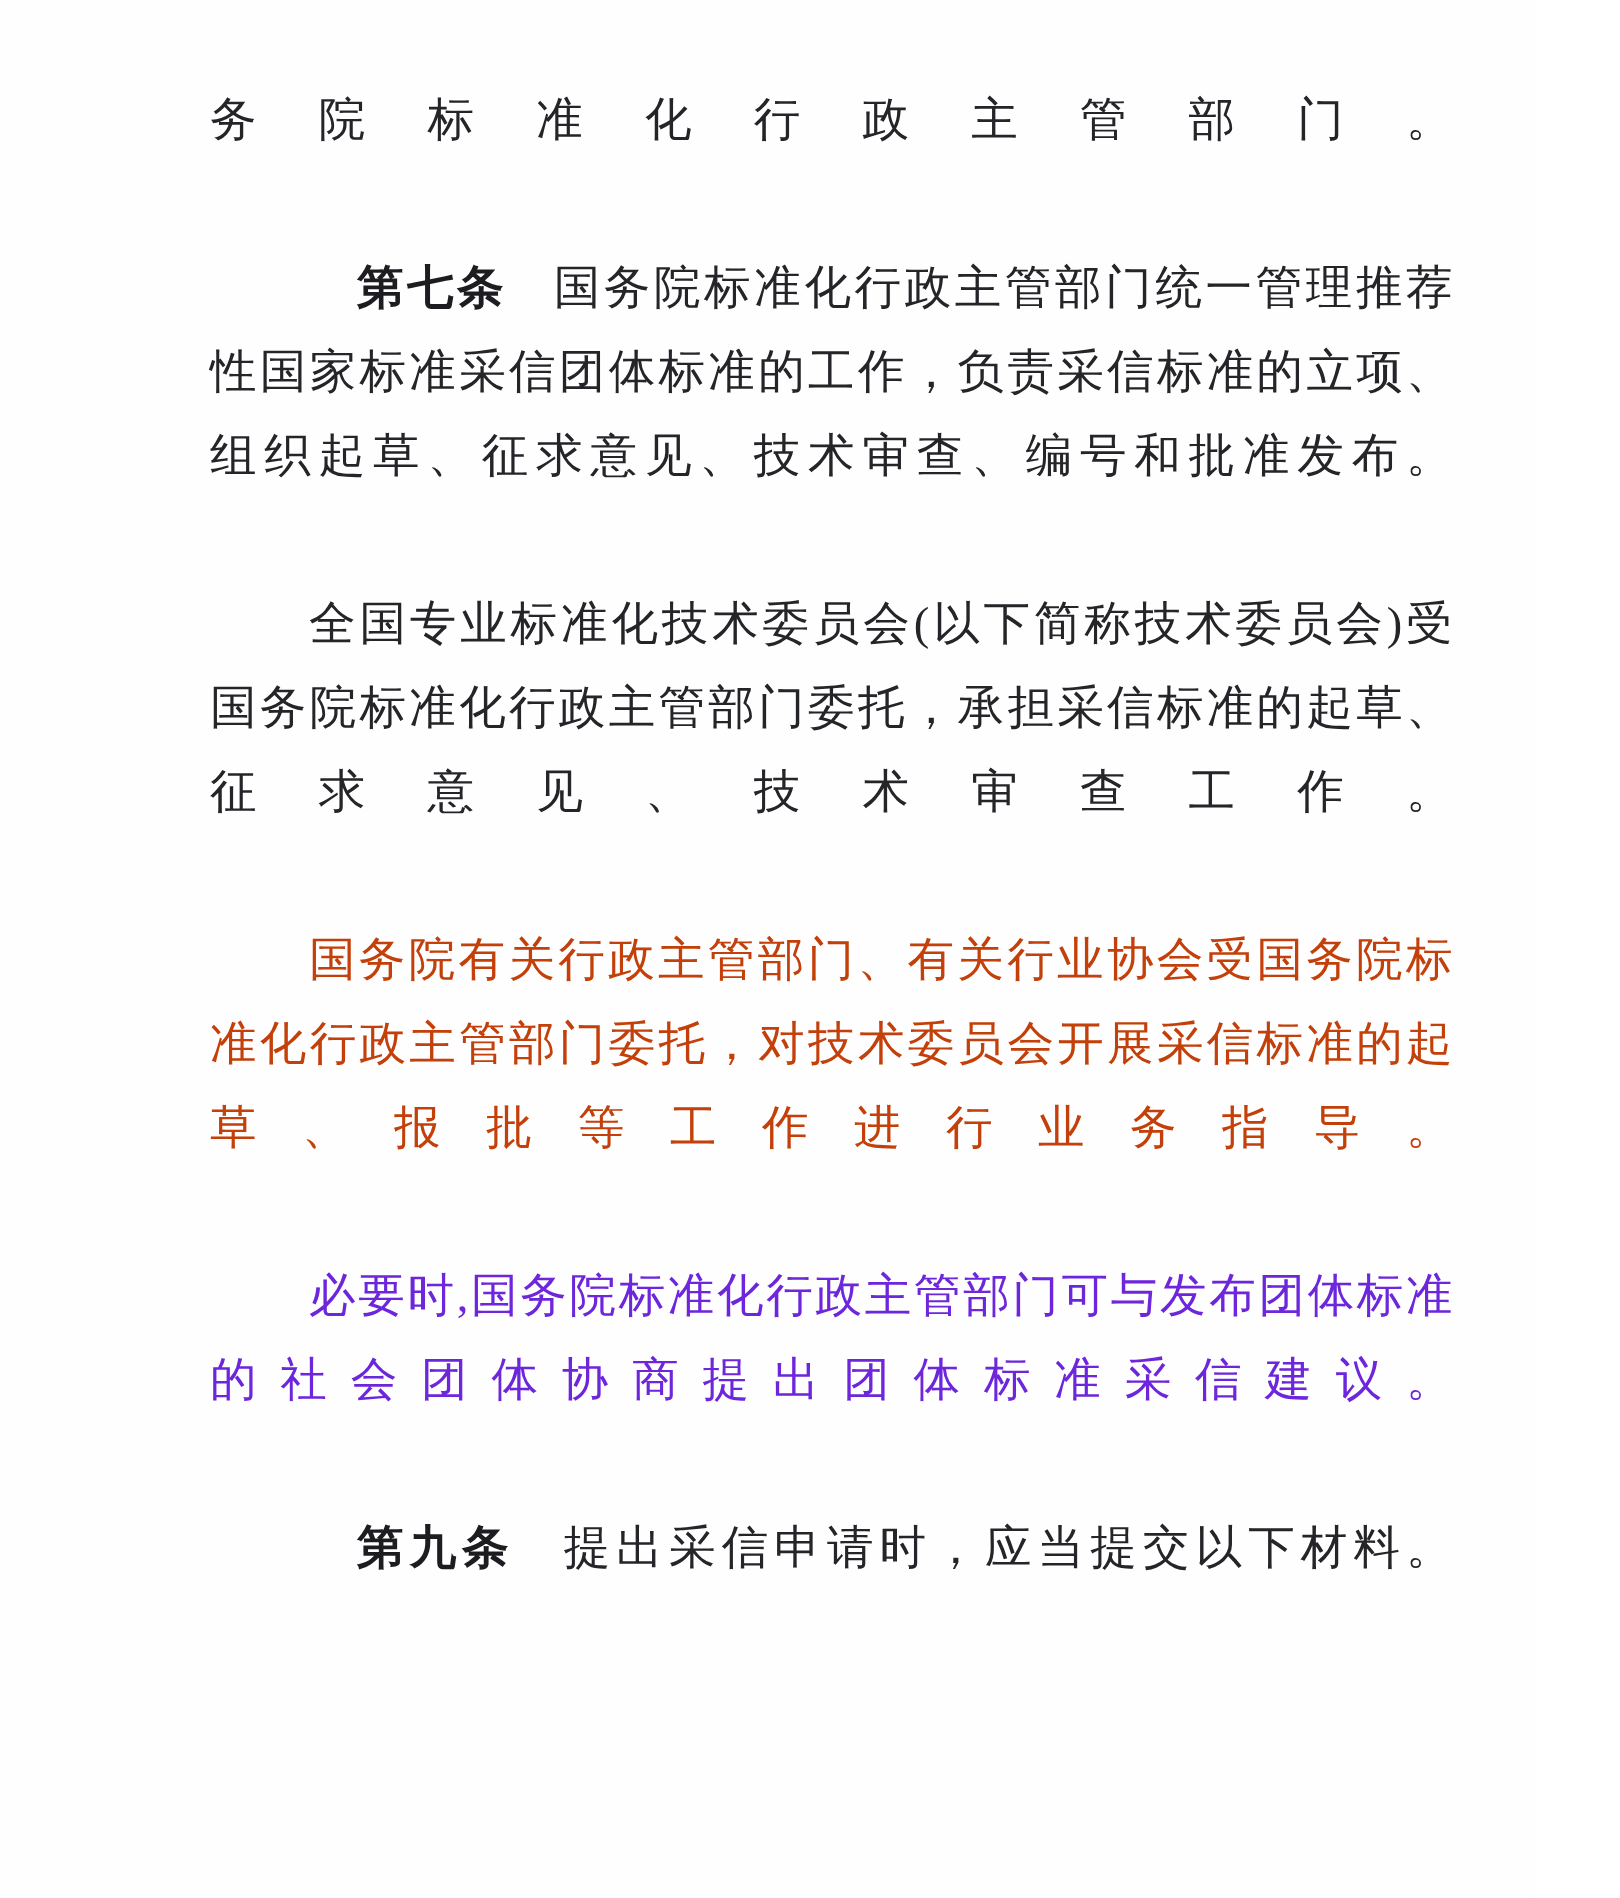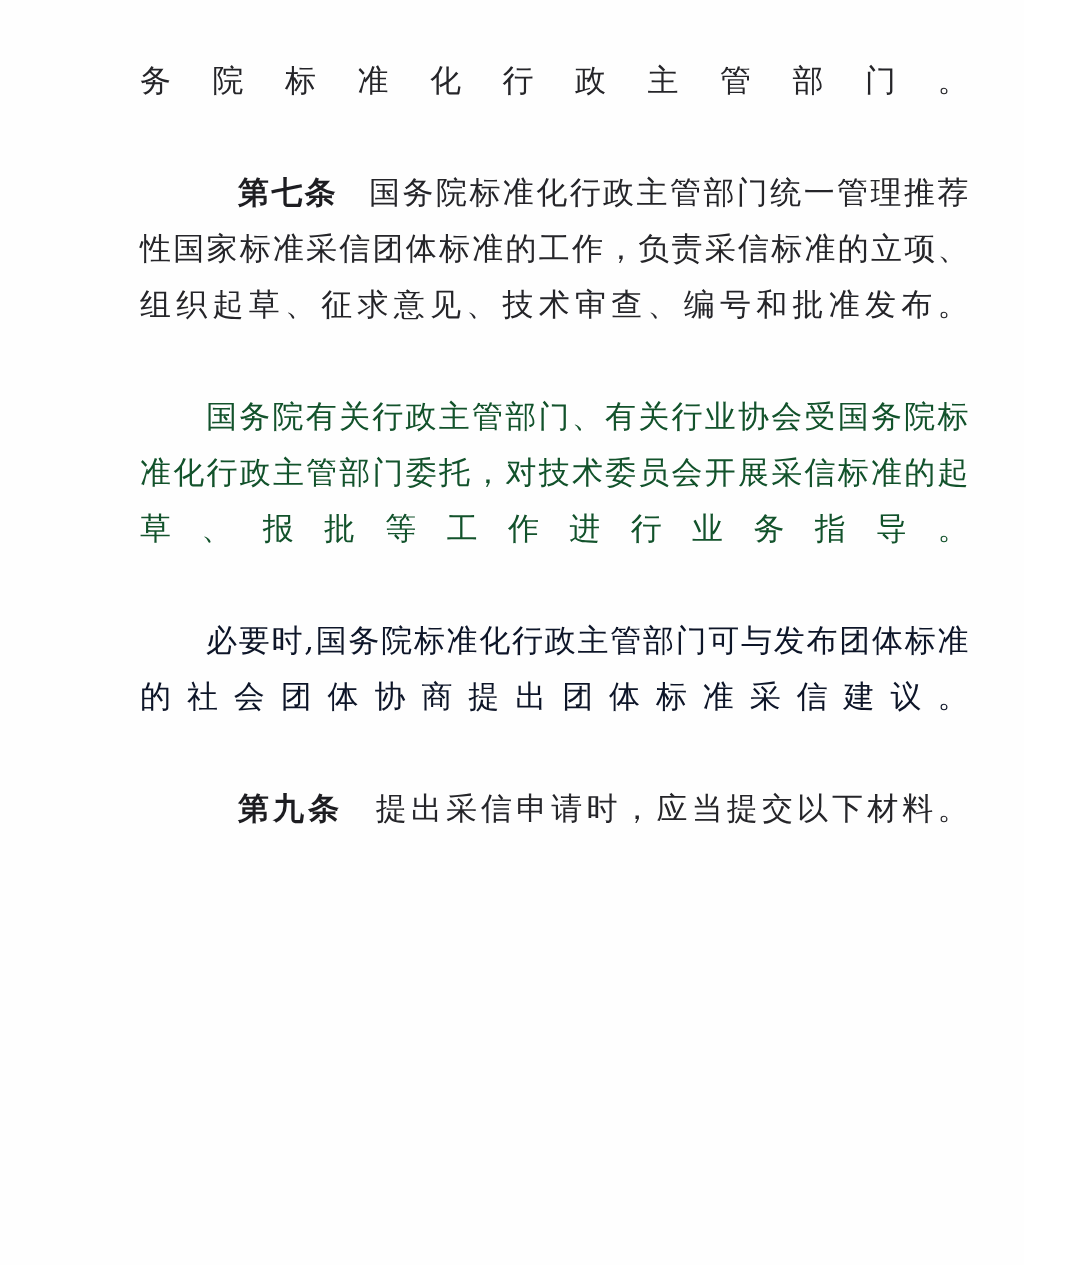--- a/index.html
+++ b/index.html
@@ -11,20 +11,21 @@
   body {
     font-family: "DejaVu Serif", "Liberation Serif", serif;
   }
   .page {
     position: relative;
     width: 1024px;
     height: 1265px;
     background: #fefefe;
     overflow: hidden;
     box-sizing: border-box;
+    font-family: Liberation Serif, serif;
   }
   .text-column {
     position: absolute;
     left: 140px;
     top: 52px;
     width: 830px;
   }
   .para {
     font-size: 31px;
     line-height: 56px;
@@ -64,17 +65,18 @@
   }
 </style>
 </head>
 <body>
 
 <div class="page" style="background: rgb(254, 254, 254);">
   <div class="text-column" id="text-column">
 
   <p class="para no-indent" style="color: rgb(39, 39, 43);"><span class="art-body">务院标准化行政主管部门。</span></p>
       <p class="para indent" style="color: rgb(39, 39, 43);"><span class="art-label">第七条</span><span class="gap-after-label"></span><span class="art-body">国务院标准化行政主管部门统一管理推荐性国家标准采信团体标准的工作，负责采信标准的立项、组织起草、征求意见、技术审查、编号和批准发布。</span></p>
-      <p class="para indent" style="color: #14532d;"><span class="art-body">国务院有关行政主管部门、有关行业协会受国务院标准化行政主管部门委托，对技术委员会开展采信标准的起草、报批等工作进行业务指导。</span></p>
-      <p class="para indent" style="color: #0f172a;"><span class="art-body">必要时,国务院标准化行政主管部门可与发布团体标准的社会团体协商提出团体标准采信建议。</span></p>
+      <p class="para indent" style="color: rgb(39, 39, 43);"><span class="art-body">全国专业标准化技术委员会(以下简称技术委员会)受国务院标准化行政主管部门委托，承担采信标准的起草、征求意见、技术审查工作。</span></p>
+      <p class="para indent" style="color: #c2410c;"><span class="art-body">国务院有关行政主管部门、有关行业协会受国务院标准化行政主管部门委托，对技术委员会开展采信标准的起草、报批等工作进行业务指导。</span></p>
+      <p class="para indent" style="color: #6d28d9;"><span class="art-body">必要时,国务院标准化行政主管部门可与发布团体标准的社会团体协商提出团体标准采信建议。</span></p>
       <p class="para indent" style="color: rgb(39, 39, 43);"><span class="art-label">第九条</span><span class="gap-after-label"></span><span class="art-body">提出采信申请时，应当提交以下材料。</span></p>
     </div>
 </div>
 
 </body></html>

